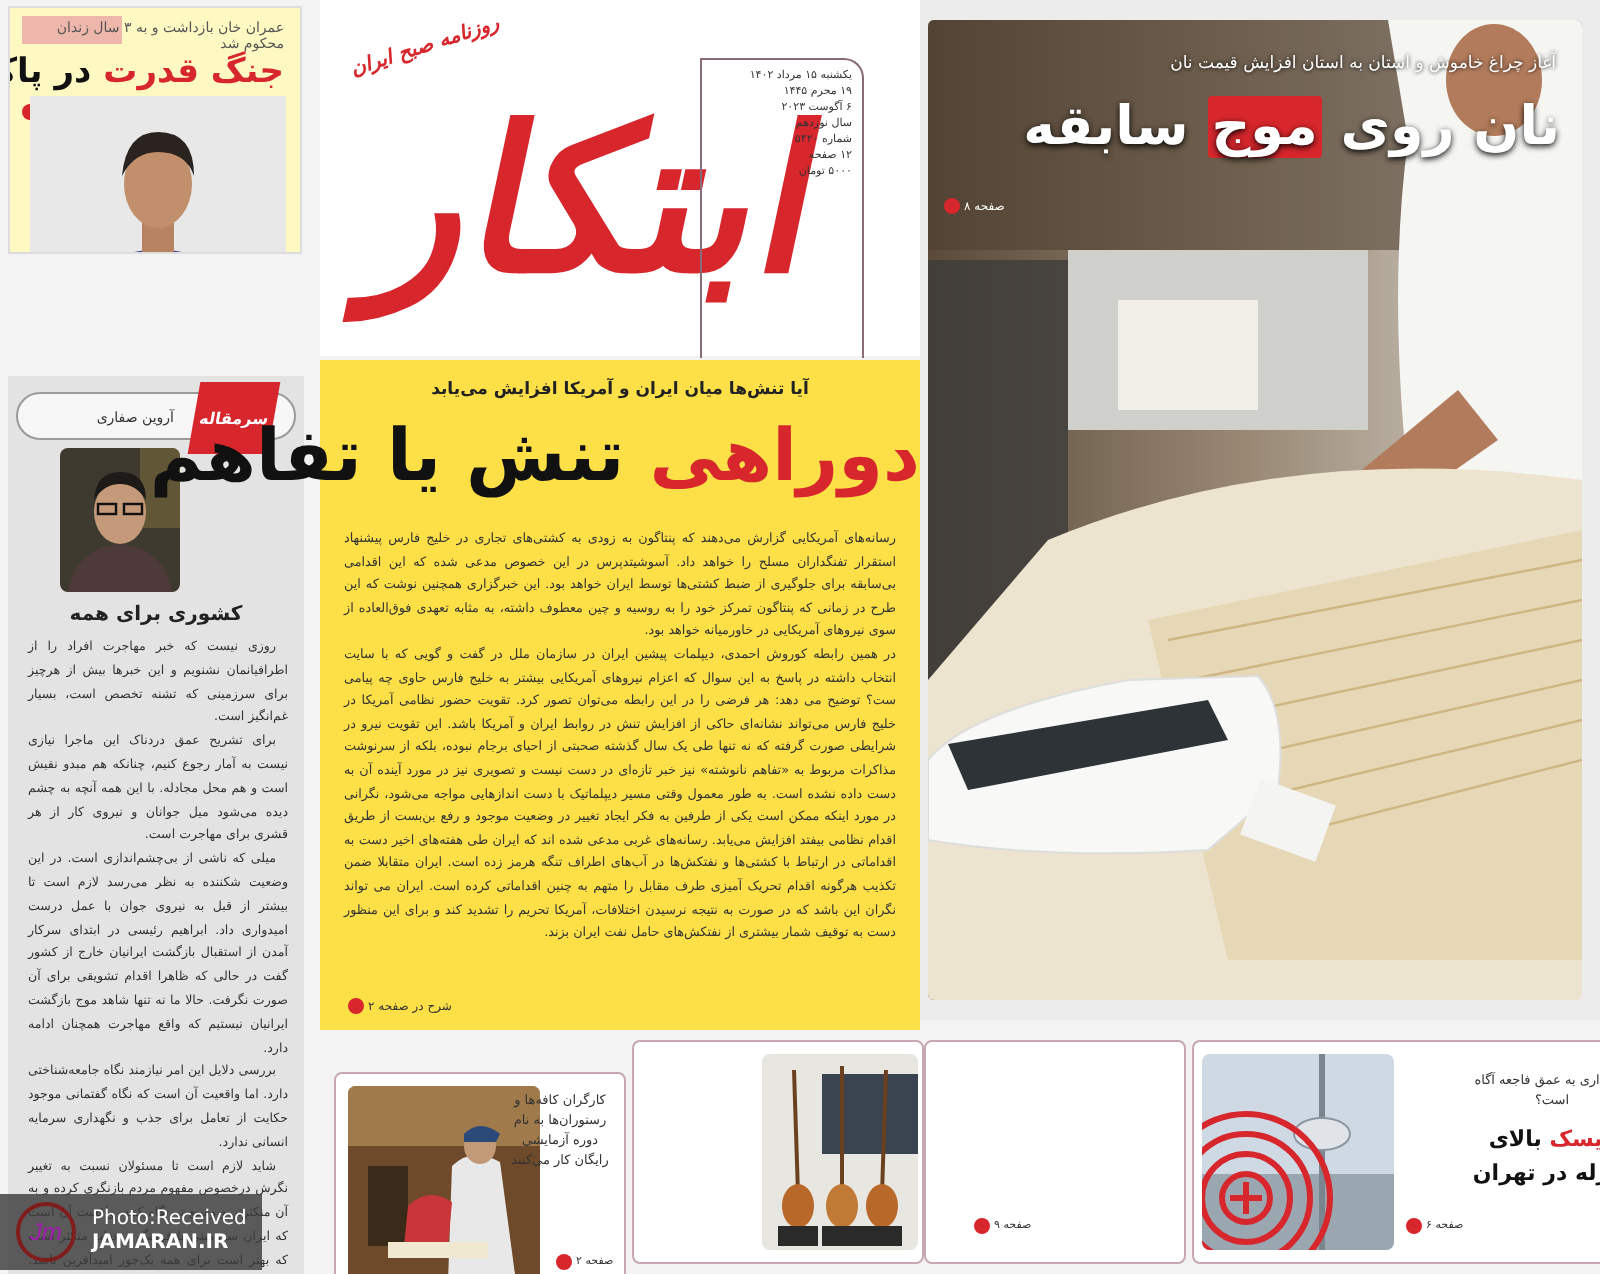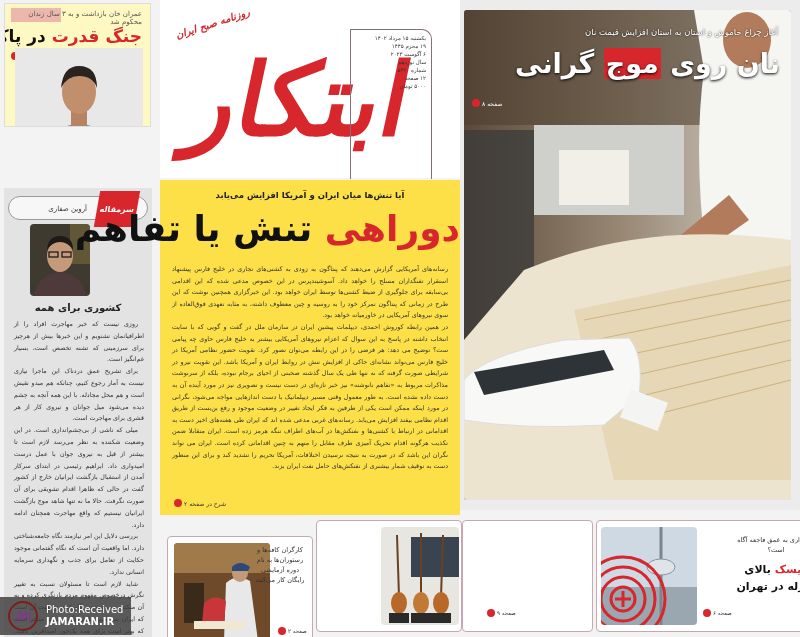--- a/index.html
+++ b/index.html
@@ -132,21 +132,21 @@
       <path d="M150 370 L327 330"></path>
         <path d="M160 390 L327 350"></path>
         <path d="M170 410 L327 370"></path>
     </g>
     <path d="M0 370 Q20 345 100 330 L165 328 Q180 345 175 385 L140 415 Q60 420 0 410 Z" fill="#f8f8f6" stroke="#ddd"></path>
     <path d="M10 362 L140 340 L150 360 L20 385 Z" fill="#2e3338"></path>
     <rect x="160" y="385" width="40" height="30" fill="#f4f4f2" transform="rotate(20 180 400)"></rect>
   </svg>
   <div id="bread-kicker">آغاز چراغ خاموش و استان به استان افزایش قیمت نان</div>
   <div id="bread-title">
-    <span>نان روی </span><span class="red">موج</span><span> گرانی</span>
+    <span>نان روی </span><span class="red">موج</span><span> سابقه</span>
   </div>
   <div id="bread-pageref">
       <span>صفحه ۸</span>
       <span class="dot"></span>
     </div>
 </div>
 
 <div id="editorial" class="abs">
   <div id="editorial-head">
     <div id="editorial-label">سرمقاله</div>

